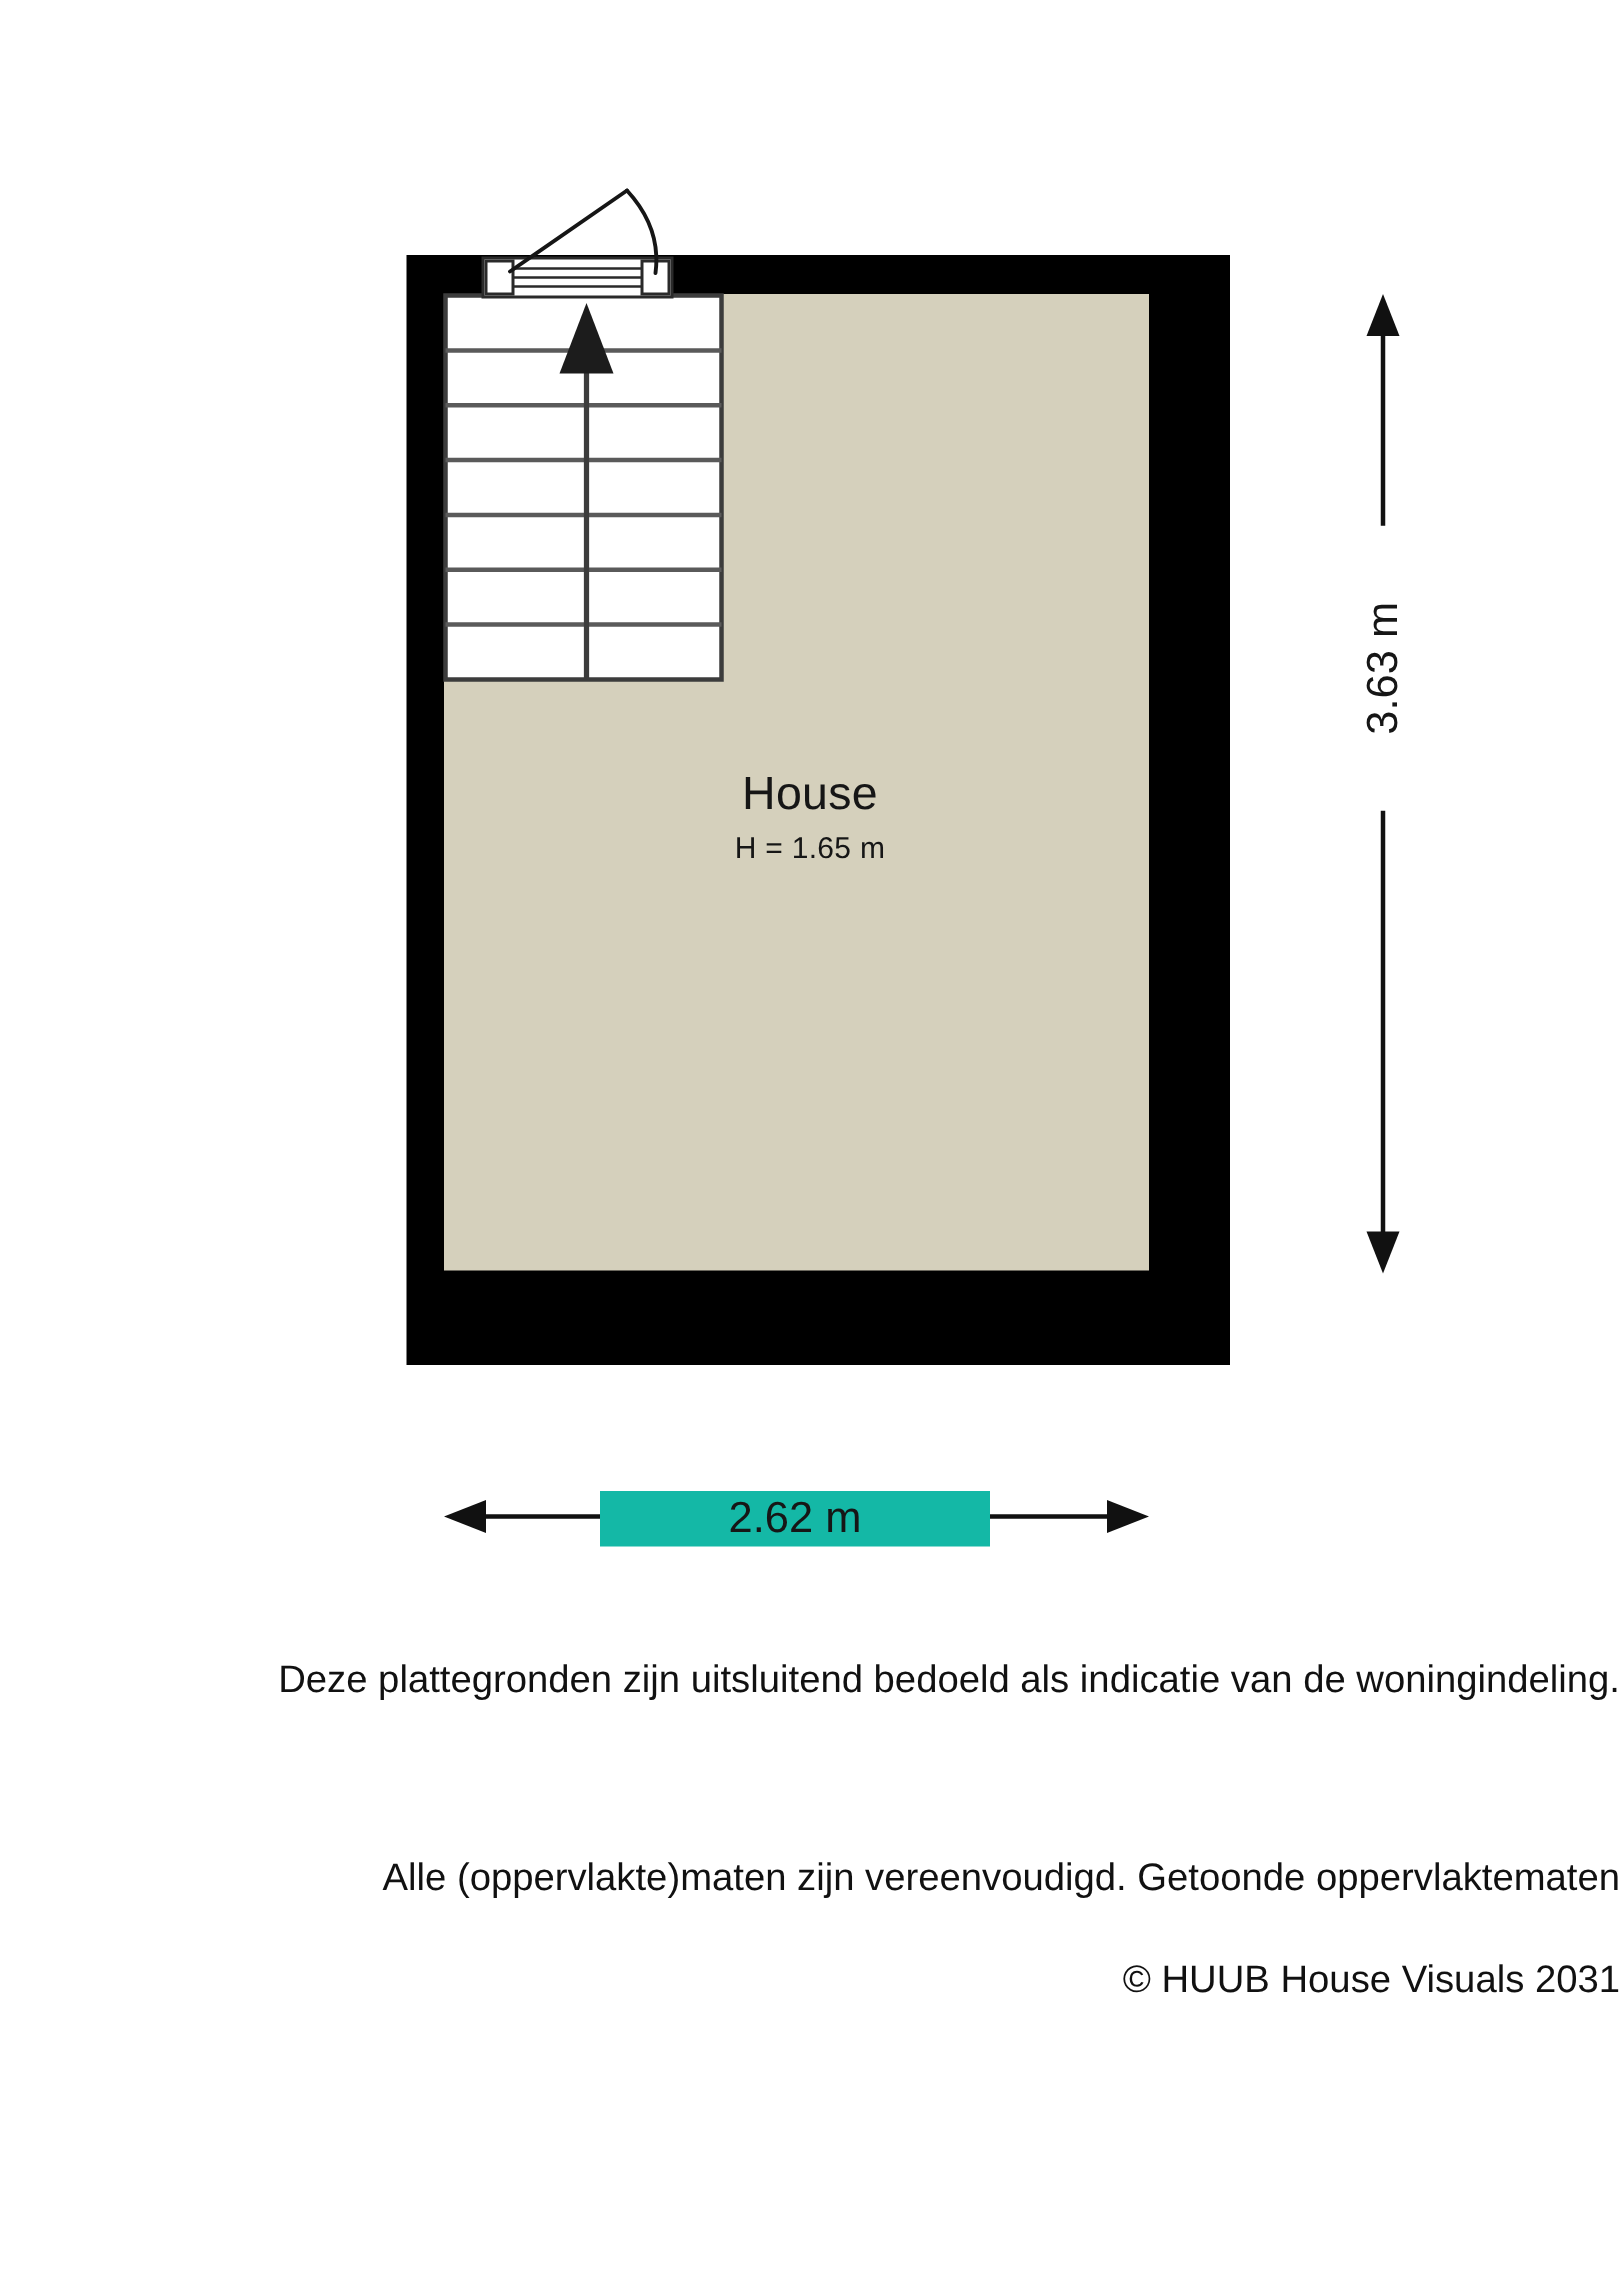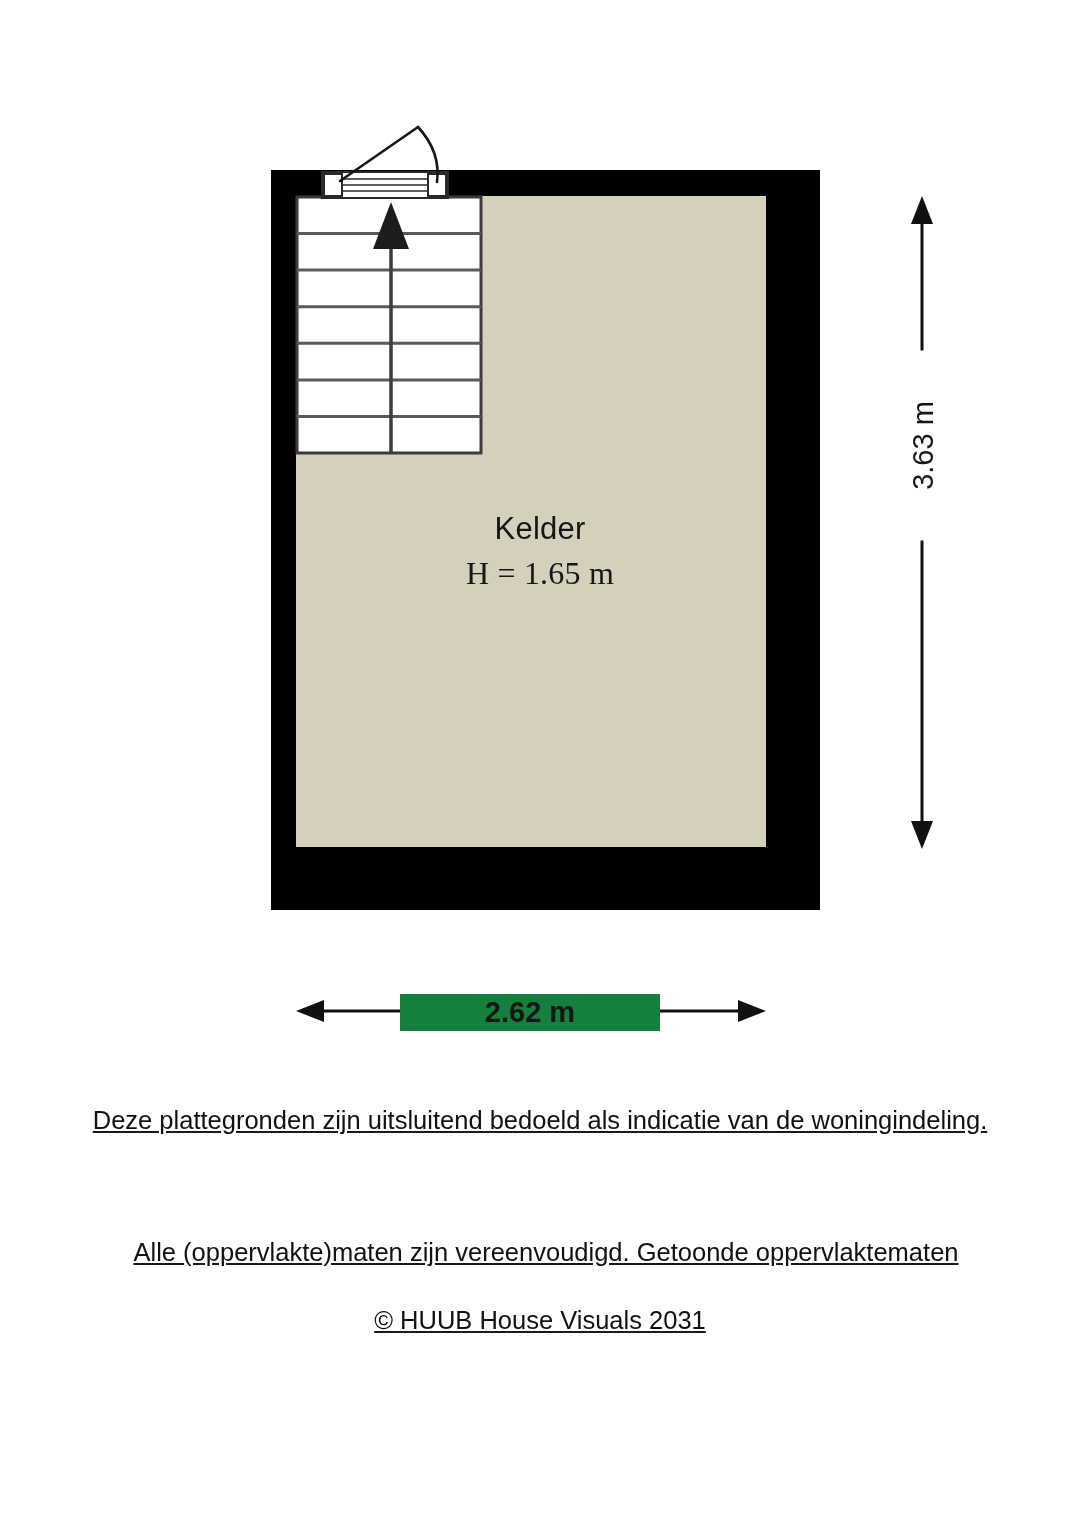--- a/index.html
+++ b/index.html
@@ -40,51 +40,48 @@
     left: 0;
     width: 1080px;
     top: 511px;
     font-size: 31px;
     letter-spacing: 0.2px;
   }
   #room-height {
     left: 0;
     width: 1080px;
     top: 555px;
-    font-size: 32px;
+    font-size: 20px;
     letter-spacing: 0.2px;
-    font-family: Liberation Serif, serif;
   }
 
   #dim-width-label {
     left: 400px;
     width: 260px;
     top: 994px;
     font-size: 29px;
-    background: #15803d;
+    background: #14b8a6;
     padding: 2px 0;
-    font-weight: bold;
   }
   #dim-height-label {
     left: 828px;
     width: 190px;
     top: 427px;
     font-size: 29px;
     transform: rotate(-90deg);
     background: #ffffff;
     padding: 2px 0;
   }
 
   #disclaimer {
     position: absolute;
     left: 0;
     top: 1104px;
     width: 1080px;
-    text-align: center;
-    text-decoration: underline;
+    text-align: right;
   }
   #disclaimer p {
     margin: 0;
     font-size: 25.5px;
     line-height: 33px;
     color: #111111;
   }
   #disclaimer-para-2 {
     margin-top: 33px !important;
     padding-left: 12px;
@@ -140,21 +137,21 @@
       <polygon points="922,849 933,821 911,821" fill="#111111"></polygon>
     </g>
 
     <g>
       <line x1="305" y1="1011" x2="757" y2="1011" stroke="#111111" stroke-width="3"></line>
       <polygon points="296,1011 324,1000 324,1022" fill="#111111"></polygon>
       <polygon points="766,1011 738,1000 738,1022" fill="#111111"></polygon>
     </g>
   </svg>
 
-  <div class="plan-label" id="room-name">Kelder</div>
+  <div class="plan-label" id="room-name">House</div>
 
   <div class="plan-label" id="room-height">H = 1.65 m</div>
 
   <div class="plan-label" id="dim-width-label">2.62 m</div>
 
   <div class="plan-label" id="dim-height-label">3.63 m</div>
 </div>
 
 <div id="disclaimer">
   <p id="disclaimer-para-1">

